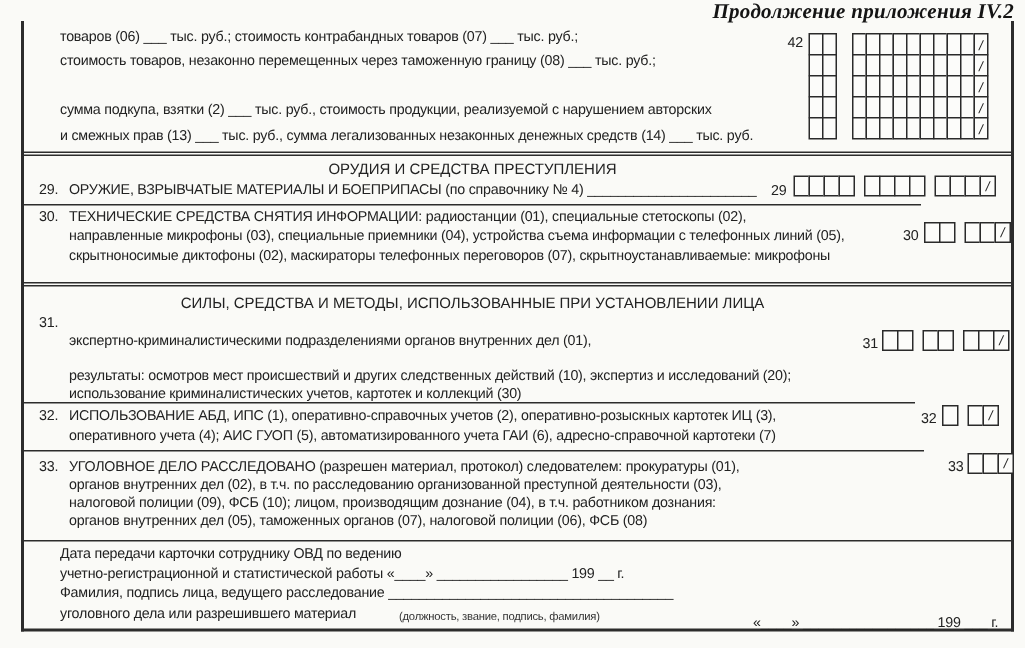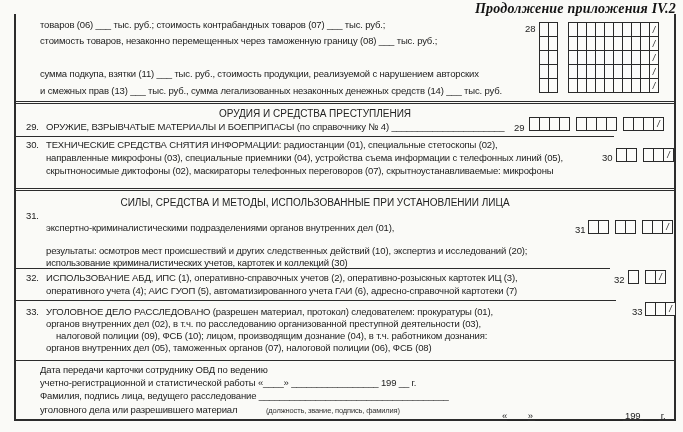--- a/index.html
+++ b/index.html
@@ -53,24 +53,24 @@
 <body>
 
 <div class="page">
 
   <div class="page-header">Продолжение приложения IV.2</div>
 
   <div class="form">
 
     <div class="t" style="left:24px;top:5px">товаров (06) ___ тыс. руб.; стоимость контрабандных товаров (07) ___ тыс. руб.;</div>
     <div class="t" style="left:24px;top:21px">стоимость товаров, незаконно перемещенных через таможенную границу (08) ___ тыс. руб.;</div>
-    <div class="t" style="left:24px;top:54px">сумма подкупа, взятки (11) ___ тыс. руб., стоимость продукции, реализуемой с нарушением авторских</div>
+    <div class="t" style="left:24px;top:54px">сумма подкупа, взятки (2) ___ тыс. руб., стоимость продукции, реализуемой с нарушением авторских</div>
     <div class="t" style="left:24px;top:71px">и смежных прав (13) ___ тыс. руб., сумма легализованных незаконных денежных средств (14) ___ тыс. руб.</div>
 
-    <div class="t" style="left:509px;top:9px">28</div>
+    <div class="t" style="left:509px;top:9px">42</div>
     <div class="grid g28" style="left:524px;top:9px">
         <div class="grid-row">
           <div class="grp">
             <div class="cell"></div>
             <div class="cell"></div>
           </div>
         </div>
         <div class="grid-row">
           <div class="grp">
             <div class="cell"></div>
@@ -263,21 +263,21 @@
             <div class="cell slash">/</div>
           </div>
         </div>
       </div>
 
     <div class="sep" style="top:286px;width:600px"></div>
 
     <div class="t" style="left:10px;top:292px">33.</div>
     <div class="t" style="left:30px;top:292px">УГОЛОВНОЕ ДЕЛО РАССЛЕДОВАНО (разрешен материал, протокол) следователем: прокуратуры (01),</div>
     <div class="t" style="left:30px;top:304px">органов внутренних дел (02), в т.ч. по расследованию организованной преступной деятельности (03),</div>
-    <div class="t" style="left:40px;top:316px">налоговой полиции (09), ФСБ (10); лицом, производящим дознание (04), в т.ч. работником дознания:</div>
+    <div class="t" style="left:30px;top:316px">налоговой полиции (09), ФСБ (10); лицом, производящим дознание (04), в т.ч. работником дознания:</div>
     <div class="t" style="left:30px;top:328px">органов внутренних дел (05), таможенных органов (07), налоговой полиции (06), ФСБ (08)</div>
     <div class="t" style="left:616px;top:292px">33</div>
     <div class="grid" style="left:630px;top:289px">
         <div class="grid-row">
           <div class="grp">
             <div class="cell"></div>
             <div class="cell"></div>
             <div class="cell slash">/</div>
           </div>
         </div>

